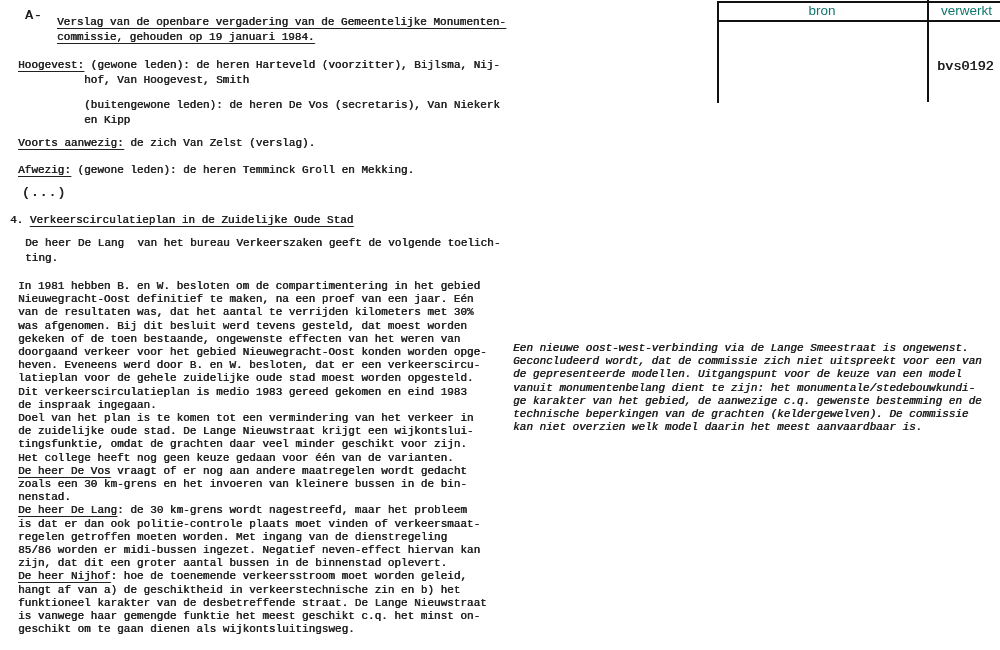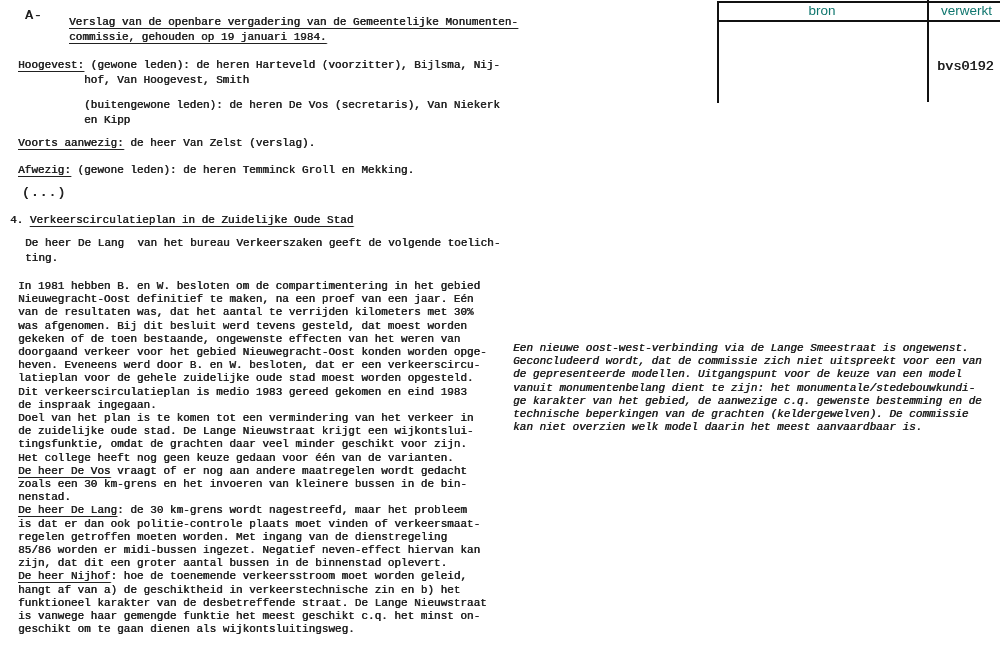--- a/index.html
+++ b/index.html
@@ -9,21 +9,21 @@
   }
   .mono{font-family:"Liberation Mono","DejaVu Sans Mono",monospace;}
   .sans{font-family:"Liberation Sans","DejaVu Sans",sans-serif;}
   
   .tblock{position:absolute;font-size:11px;line-height:13.2px;white-space:pre;
           text-shadow:0.45px 0 0 currentColor;}
   .tline{white-space:pre;}
   .u{text-decoration:underline;text-decoration-thickness:1.2px;text-underline-offset:2.5px;}
   .hang{padding-left:66px;}
   
-  .blk-report-title{left:57px;top:15px;line-height:15.2px;margin-left:12px;}
+  .blk-report-title{left:57px;top:15px;line-height:15.2px;}
   .blk-attendees-regular{left:18px;top:58px;line-height:15.2px;}
   .blk-attendees-special{left:84px;top:98px;line-height:15.2px;}
   .blk-also-present{left:18px;top:136px;line-height:15.2px;}
   .blk-absent{left:18px;top:163px;line-height:15.2px;}
   .blk-omission-ellipsis{left:22px;top:186px;font-size:13px;letter-spacing:1px;}
   .blk-agenda-item-heading{left:10px;top:213px;line-height:15.2px;}
   .blk-agenda-item-intro{left:25px;top:236px;line-height:15.2px;}
   .blk-agenda-item-body{left:18px;top:280px;}
   .blk-right-column-conclusion{left:513px;top:342px;font-style:italic;}
   
@@ -48,21 +48,21 @@
 <body>
 
 <div class="page">
 
   <div class="doc-marker mono">A-</div>
 
   <div id="blocks-root">
       <div class="tblock blk-report-title"><div class="tline"><span class="u">Verslag van de openbare vergadering van de Gemeentelijke Monumenten-</span></div><div class="tline"><span class="u">commissie, gehouden op 19 januari 1984.</span></div></div>
       <div class="tblock blk-attendees-regular"><div class="tline"><span class="u">Hoogevest:</span><span> (gewone leden): de heren Harteveld (voorzitter), Bijlsma, Nij-</span></div><div class="tline hang"><span>hof, Van Hoogevest, Smith</span></div></div>
       <div class="tblock blk-attendees-special"><div class="tline"><span>(buitengewone leden): de heren De Vos (secretaris), Van Niekerk</span></div><div class="tline"><span>en Kipp</span></div></div>
-      <div class="tblock blk-also-present"><div class="tline"><span class="u">Voorts aanwezig:</span><span> de heer Van Zelst (verslag).</span></div></div>
+      <div class="tblock blk-also-present"><div class="tline"><span class="u">Voorts aanwezig:</span><span> de zich Van Zelst (verslag).</span></div></div>
       <div class="tblock blk-absent"><div class="tline"><span class="u">Afwezig:</span><span> (gewone leden): de heren Temminck Groll en Mekking.</span></div></div>
       <div class="tblock blk-omission-ellipsis"><div class="tline"><span>(...)</span></div></div>
       <div class="tblock blk-agenda-item-heading"><div class="tline"><span>4. </span><span class="u">Verkeerscirculatieplan in de Zuidelijke Oude Stad</span></div></div>
       <div class="tblock blk-agenda-item-intro"><div class="tline"><span>De heer De Lang  van het bureau Verkeerszaken geeft de volgende toelich-</span></div><div class="tline"><span>ting.</span></div></div>
       <div class="tblock blk-agenda-item-body"><div class="tline"><span>In 1981 hebben B. en W. besloten om de compartimentering in het gebied</span></div><div class="tline"><span>Nieuwegracht-Oost definitief te maken, na een proef van een jaar. Eén</span></div><div class="tline"><span>van de resultaten was, dat het aantal te verrijden kilometers met 30%</span></div><div class="tline"><span>was afgenomen. Bij dit besluit werd tevens gesteld, dat moest worden</span></div><div class="tline"><span>gekeken of de toen bestaande, ongewenste effecten van het weren van</span></div><div class="tline"><span>doorgaand verkeer voor het gebied Nieuwegracht-Oost konden worden opge-</span></div><div class="tline"><span>heven. Eveneens werd door B. en W. besloten, dat er een verkeerscircu-</span></div><div class="tline"><span>latieplan voor de gehele zuidelijke oude stad moest worden opgesteld.</span></div><div class="tline"><span>Dit verkeerscirculatieplan is medio 1983 gereed gekomen en eind 1983</span></div><div class="tline"><span>de inspraak ingegaan.</span></div><div class="tline"><span>Doel van het plan is te komen tot een vermindering van het verkeer in</span></div><div class="tline"><span>de zuidelijke oude stad. De Lange Nieuwstraat krijgt een wijkontslui-</span></div><div class="tline"><span>tingsfunktie, omdat de grachten daar veel minder geschikt voor zijn.</span></div><div class="tline"><span>Het college heeft nog geen keuze gedaan voor één van de varianten.</span></div><div class="tline"><span class="u">De heer De Vos</span><span> vraagt of er nog aan andere maatregelen wordt gedacht</span></div><div class="tline"><span>zoals een 30 km-grens en het invoeren van kleinere bussen in de bin-</span></div><div class="tline"><span>nenstad.</span></div><div class="tline"><span class="u">De heer De Lang</span><span>: de 30 km-grens wordt nagestreefd, maar het probleem</span></div><div class="tline"><span>is dat er dan ook politie-controle plaats moet vinden of verkeersmaat-</span></div><div class="tline"><span>regelen getroffen moeten worden. Met ingang van de dienstregeling</span></div><div class="tline"><span>85/86 worden er midi-bussen ingezet. Negatief neven-effect hiervan kan</span></div><div class="tline"><span>zijn, dat dit een groter aantal bussen in de binnenstad oplevert.</span></div><div class="tline"><span class="u">De heer Nijhof</span><span>: hoe de toenemende verkeersstroom moet worden geleid,</span></div><div class="tline"><span>hangt af van a) de geschiktheid in verkeerstechnische zin en b) het</span></div><div class="tline"><span>funktioneel karakter van de desbetreffende straat. De Lange Nieuwstraat</span></div><div class="tline"><span>is vanwege haar gemengde funktie het meest geschikt c.q. het minst on-</span></div><div class="tline"><span>geschikt om te gaan dienen als wijkontsluitingsweg.</span></div></div>
       <div class="tblock blk-right-column-conclusion"><div class="tline"><span>Een nieuwe oost-west-verbinding via de Lange Smeestraat is ongewenst.</span></div><div class="tline"><span>Geconcludeerd wordt, dat de commissie zich niet uitspreekt voor een van</span></div><div class="tline"><span>de gepresenteerde modellen. Uitgangspunt voor de keuze van een model</span></div><div class="tline"><span>vanuit monumentenbelang dient te zijn: het monumentale/stedebouwkundi-</span></div><div class="tline"><span>ge karakter van het gebied, de aanwezige c.q. gewenste bestemming en de</span></div><div class="tline"><span>technische beperkingen van de grachten (keldergewelven). De commissie</span></div><div class="tline"><span>kan niet overzien welk model daarin het meest aanvaardbaar is.</span></div></div>
     </div>
 
   <div class="stamp-table">
     <div class="line t-top"></div>

